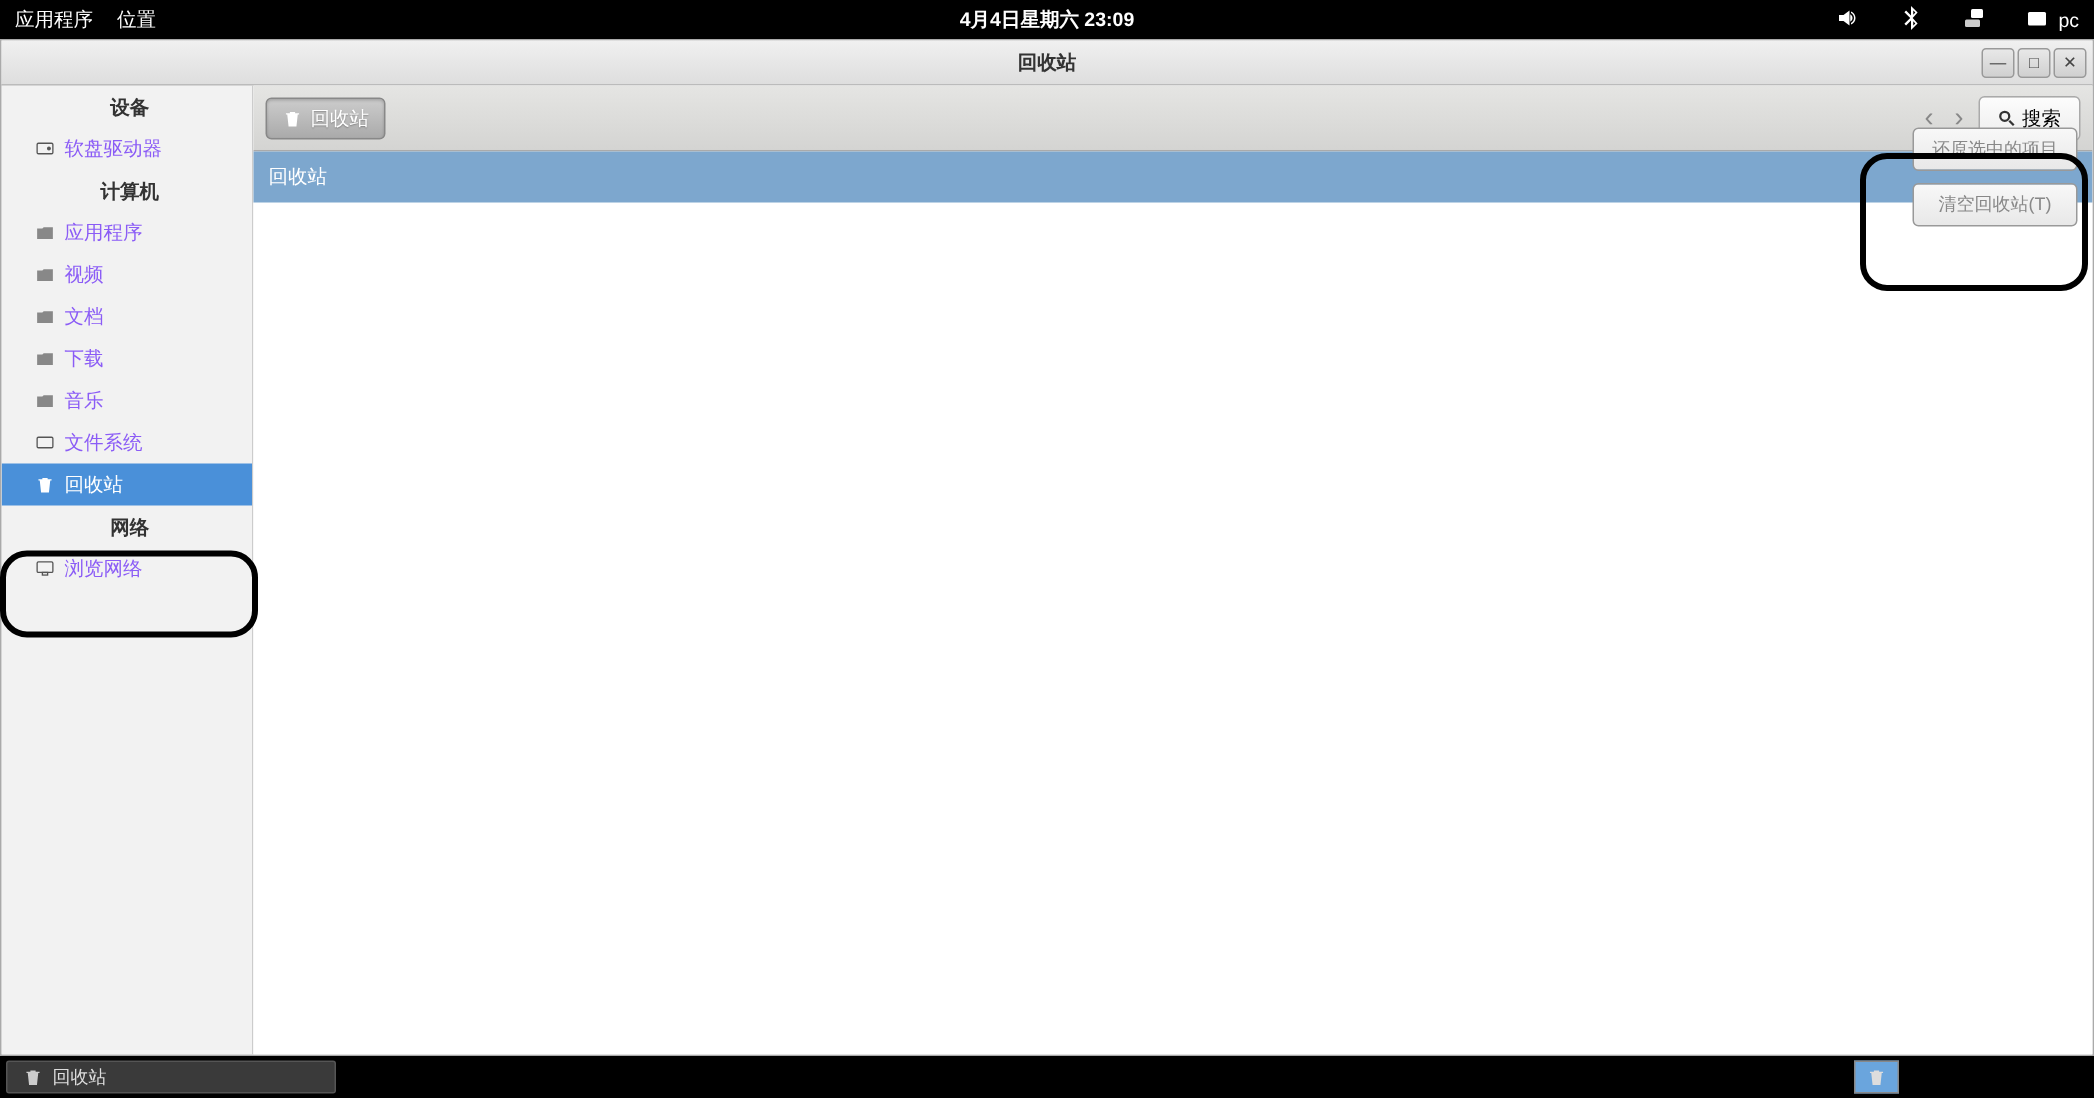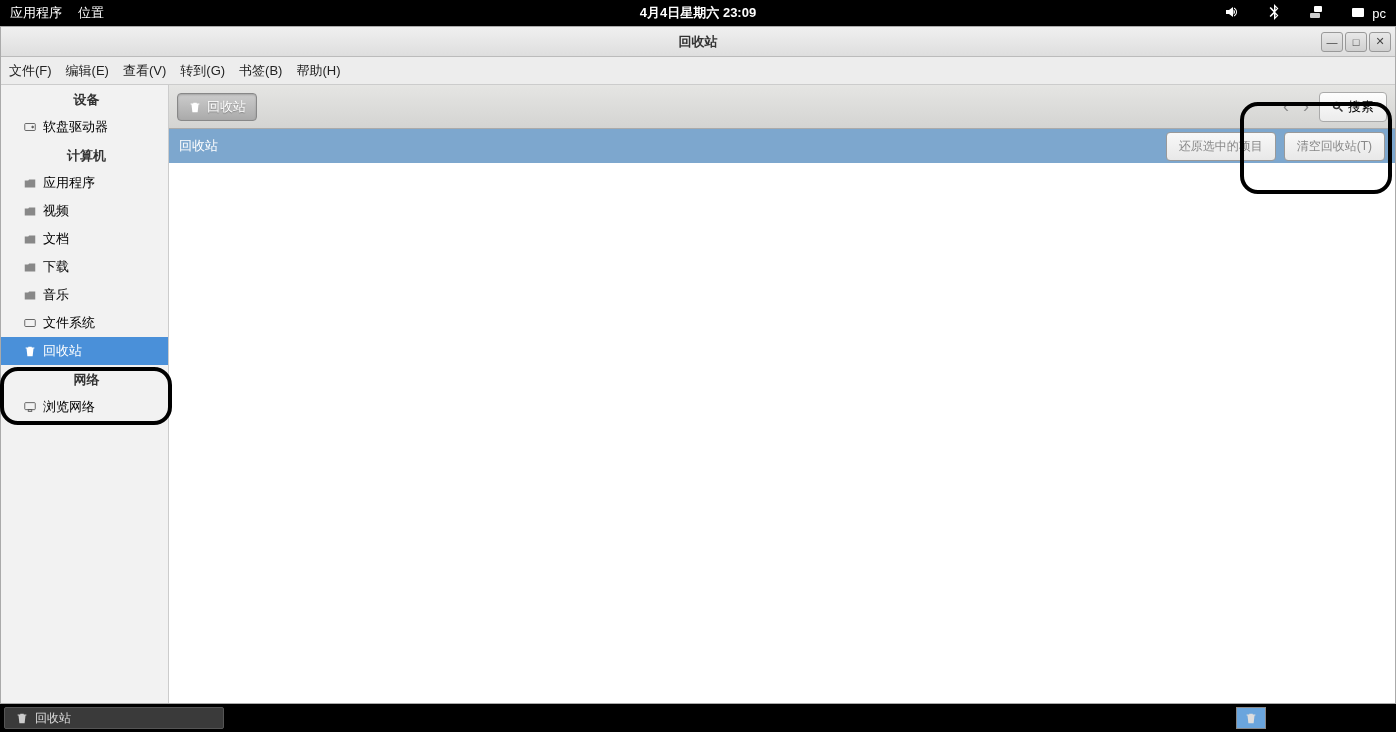--- a/index.html
+++ b/index.html
@@ -87,21 +87,21 @@
       padding: 6px 10px 4px 14px;
       font-weight: bold;
       color: #333;
     }
     .sidebar-item {
       padding: 5px 8px 5px 22px;
       display: flex;
       align-items: center;
       gap: 6px;
       cursor: pointer;
-      color: #000000;
+      color: #8b5cf6;
     }
     .sidebar-item.selected {
       background: #4a90d9;
       color: #fff;
     }
     .sidebar-icon { width: 14px; height: 14px; flex-shrink: 0; }
     
     
     .main-pane {
       flex: 1;
@@ -165,21 +165,21 @@
       height: 34px;
       background: #7da7ce;
       display: flex;
       align-items: center;
       padding: 0 10px;
       color: #fff;
       font-size: 13px;
       position: relative;
     }
     .info-bar-title { flex: 1; font-weight: normal; }
-    .info-bar-actions { display: flex; gap: 8px; }
+    .info-bar-actions { display: flex; gap: 8px; flex-direction: column; }
     .info-bar-btn {
       background: linear-gradient(#f8f8f8, #e8e8e8);
       border: 1px solid #999;
       border-radius: 4px;
       padding: 5px 12px;
       font-size: 12px;
       color: #888;
       cursor: pointer;
     }
     
@@ -271,28 +271,20 @@
 
   <div class="titlebar">
     <span class="titlebar-title">回收站</span>
     <div class="window-controls">
       <div class="window-btn">—</div>
       <div class="window-btn">□</div>
       <div class="window-btn">✕</div>
     </div>
   </div>
 
-  <div class="menubar">
-    <span class="menu-item">文件(F)</span>
-    <span class="menu-item">编辑(E)</span>
-    <span class="menu-item">查看(V)</span>
-    <span class="menu-item">转到(G)</span>
-    <span class="menu-item">书签(B)</span>
-    <span class="menu-item">帮助(H)</span>
-  </div>
 
   <div class="content">
 
     <div class="sidebar">
       <div class="sidebar-section-header">设备</div>
       <div class="sidebar-item">
         <svg class="sidebar-icon" viewBox="0 0 16 16" fill="none" stroke="#555">
             <rect x="2" y="4" width="12" height="8" rx="1"></rect>
             <circle cx="11" cy="8" r="1" fill="#555"></circle>
           </svg>

